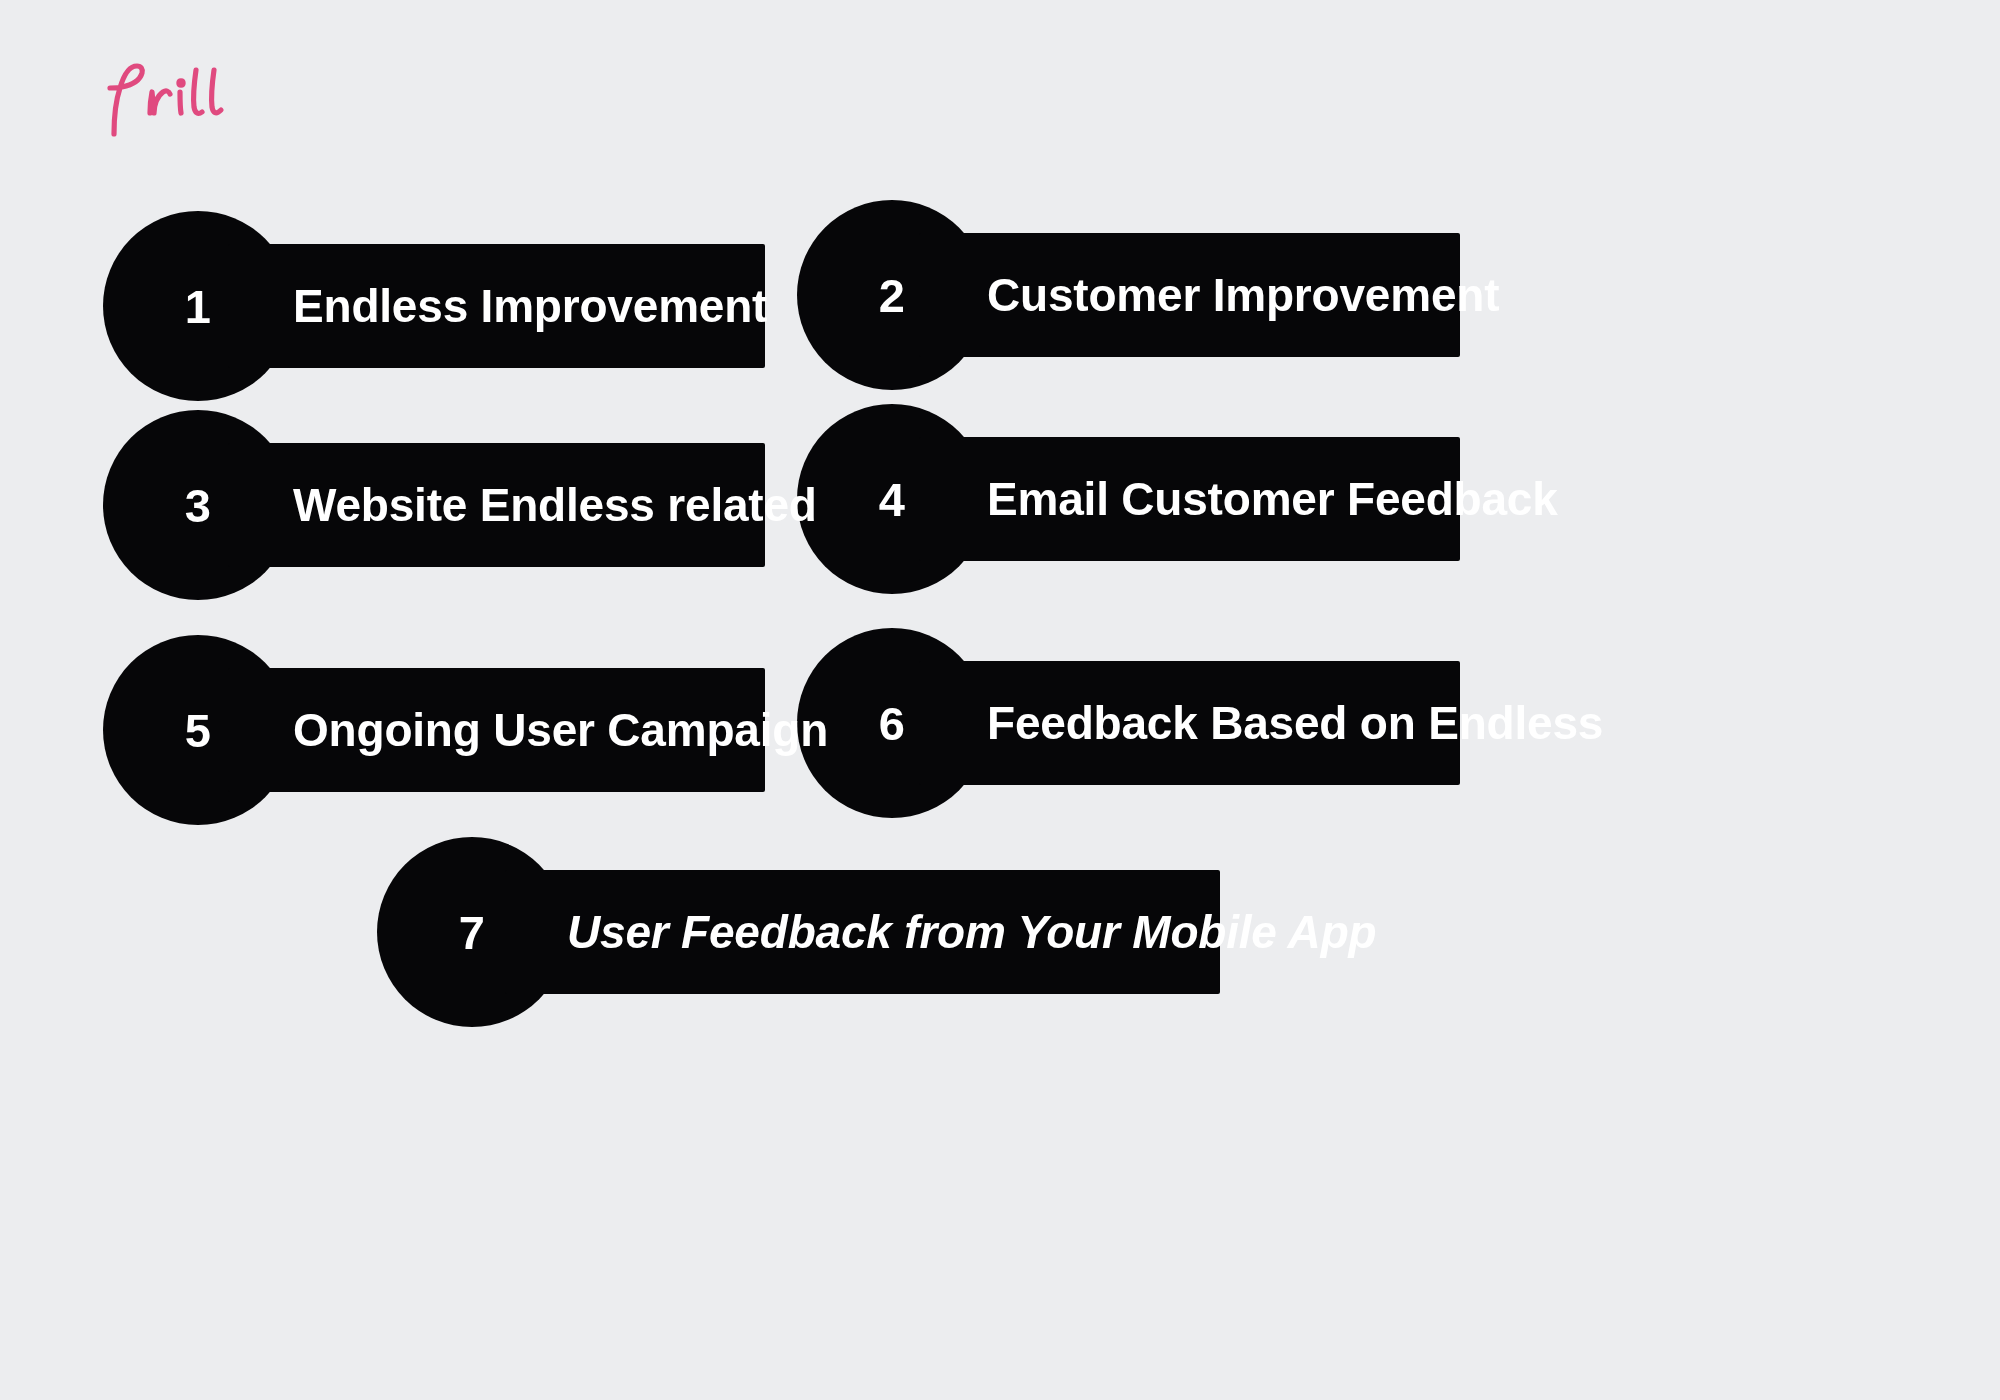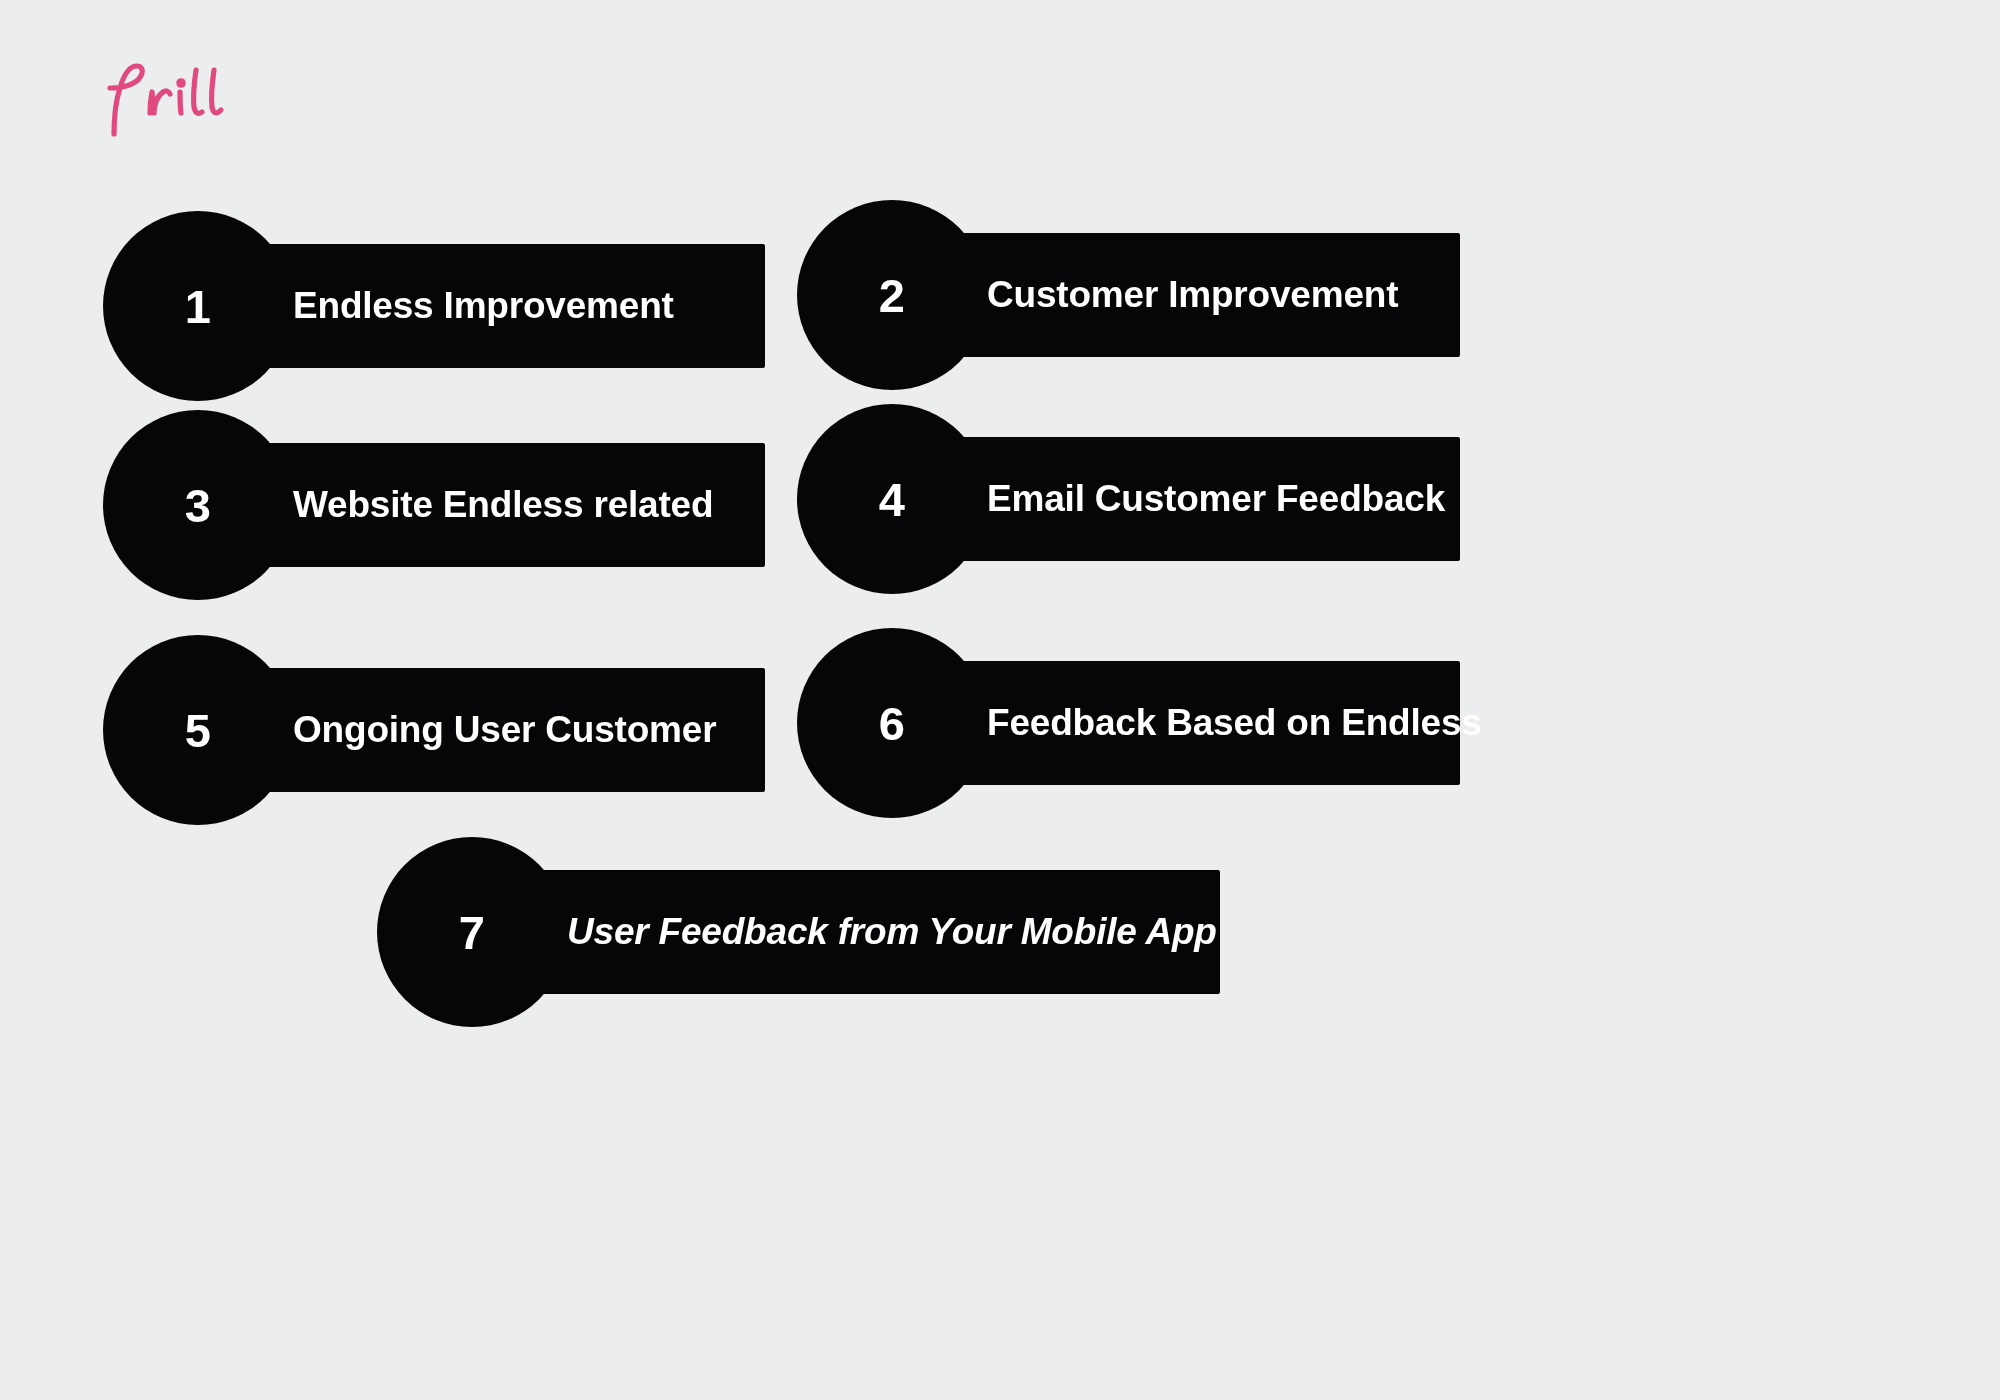--- a/index.html
+++ b/index.html
@@ -87,21 +87,21 @@
     text-align: center;
     font-size: 47px;
     font-weight: 700;
     letter-spacing: 0.5px;
     line-height: 1;
     font-family: "Liberation Sans", sans-serif;
   }
 
   .item .label {
     flex: 1 1 auto;
-    font-size: 37px;
+    font-size: 46px;
     font-weight: 700;
     letter-spacing: -0.2px;
     line-height: 1.05;
     white-space: nowrap;
     font-family: "Liberation Sans", sans-serif;
     padding-right: 18px;
   }
 
   
   .col-left  { left: 103px; width: 662px; }
@@ -188,21 +188,21 @@
       <span class="num">4</span>
       <span class="label">Email Customer Feedback</span>
     </div>
   </div>
 
   <div class="item col-left row-3">
     <div class="circle" style="background: rgb(6, 6, 8);"></div>
     <div class="bar" style="background: rgb(6, 6, 8);"></div>
     <div class="content" style="color: rgb(255, 255, 255);">
       <span class="num">5</span>
-      <span class="label">Ongoing User Customer</span>
+      <span class="label">Ongoing User Campaign</span>
     </div>
   </div>
 
   <div class="item col-right row-3">
     <div class="circle" style="background: rgb(6, 6, 8);"></div>
     <div class="bar" style="background: rgb(6, 6, 8);"></div>
     <div class="content" style="color: rgb(255, 255, 255);">
       <span class="num">6</span>
       <span class="label">Feedback Based on Endless</span>
     </div>

